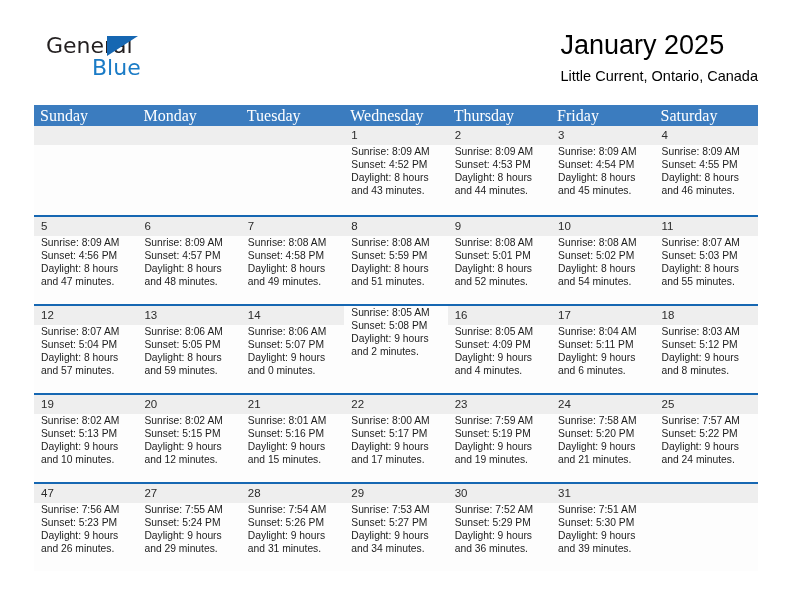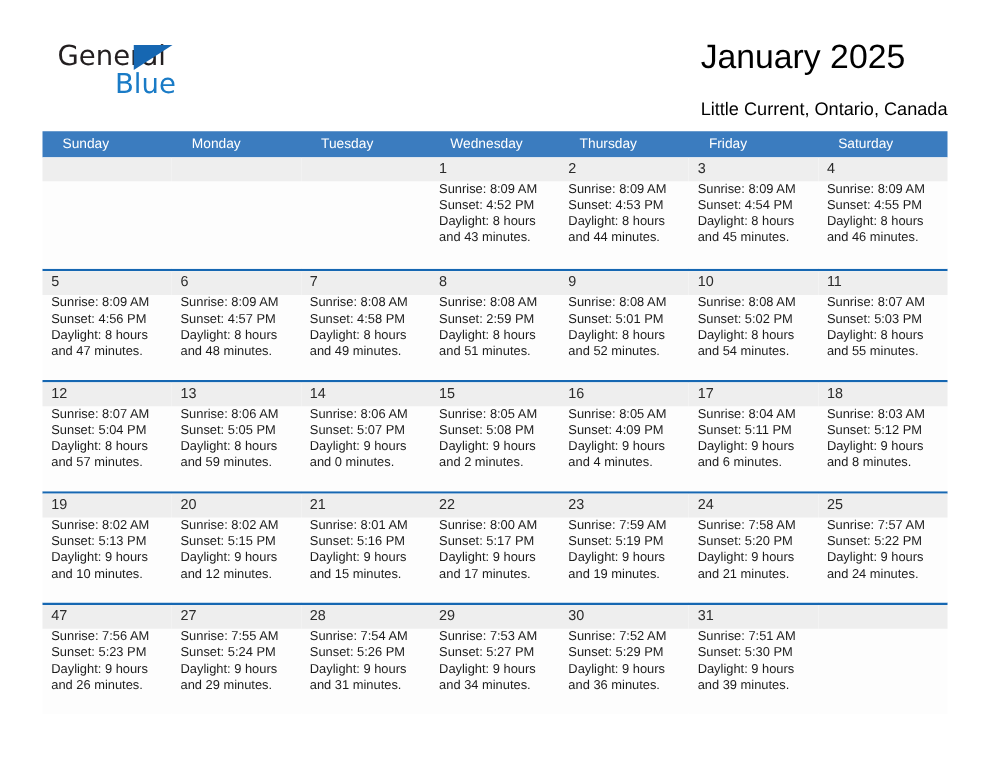--- a/index.html
+++ b/index.html
@@ -76,44 +76,45 @@
   .cal-title {
     font-size: 27px;
     color: #000000;
     line-height: 34px;
     white-space: nowrap;
   }
   .cal-subtitle {
     font-size: 14.5px;
     color: #000000;
     line-height: 20px;
-    margin-top: 16px;
+    margin-top: 4px;
     white-space: nowrap;
   }
 
   
   .calendar {
     position: absolute;
     left: 34px;
     top: 105px;
     width: 724px;
   }
   .dow-row {
     display: flex;
     background: #3b7cbf;
     height: 21px;
   }
   .dow {
     flex: 1 1 0;
     color: #ffffff;
-    font-size: 11px;
+    font-size: 16px;
     line-height: 21px;
-    padding-left: 16px;
+    padding-left: 6px;
     box-sizing: border-box;
     white-space: nowrap;
+    font-family: Liberation Serif, serif;
   }
   .week {
     display: flex;
     height: 89px;
     border-top: 2px solid #1667b2;
     box-sizing: border-box;
   }
   .week.first {
     border-top: none;
   }
@@ -275,21 +276,21 @@
               <div>Daylight: 8 hours</div>
               <div>and 49 minutes.</div>
             </div>
           </div>
           <div class="cell">
             <div class="cell-head">
               <div class="daynum">8</div>
             </div>
             <div class="cell-body">
               <div>Sunrise: 8:08 AM</div>
-              <div>Sunset: 2:59 PM</div>
+              <div>Sunset: 5:59 PM</div>
               <div>Daylight: 8 hours</div>
               <div>and 51 minutes.</div>
             </div>
           </div>
           <div class="cell">
             <div class="cell-head">
               <div class="daynum">9</div>
             </div>
             <div class="cell-body">
               <div>Sunrise: 8:08 AM</div>
@@ -349,23 +350,20 @@
               <div class="daynum">14</div>
             </div>
             <div class="cell-body">
               <div>Sunrise: 8:06 AM</div>
               <div>Sunset: 5:07 PM</div>
               <div>Daylight: 9 hours</div>
               <div>and 0 minutes.</div>
             </div>
           </div>
           <div class="cell">
-            <div class="cell-head">
-              <div class="daynum">15</div>
-            </div>
             <div class="cell-body">
               <div>Sunrise: 8:05 AM</div>
               <div>Sunset: 5:08 PM</div>
               <div>Daylight: 9 hours</div>
               <div>and 2 minutes.</div>
             </div>
           </div>
           <div class="cell">
             <div class="cell-head">
               <div class="daynum">16</div>

